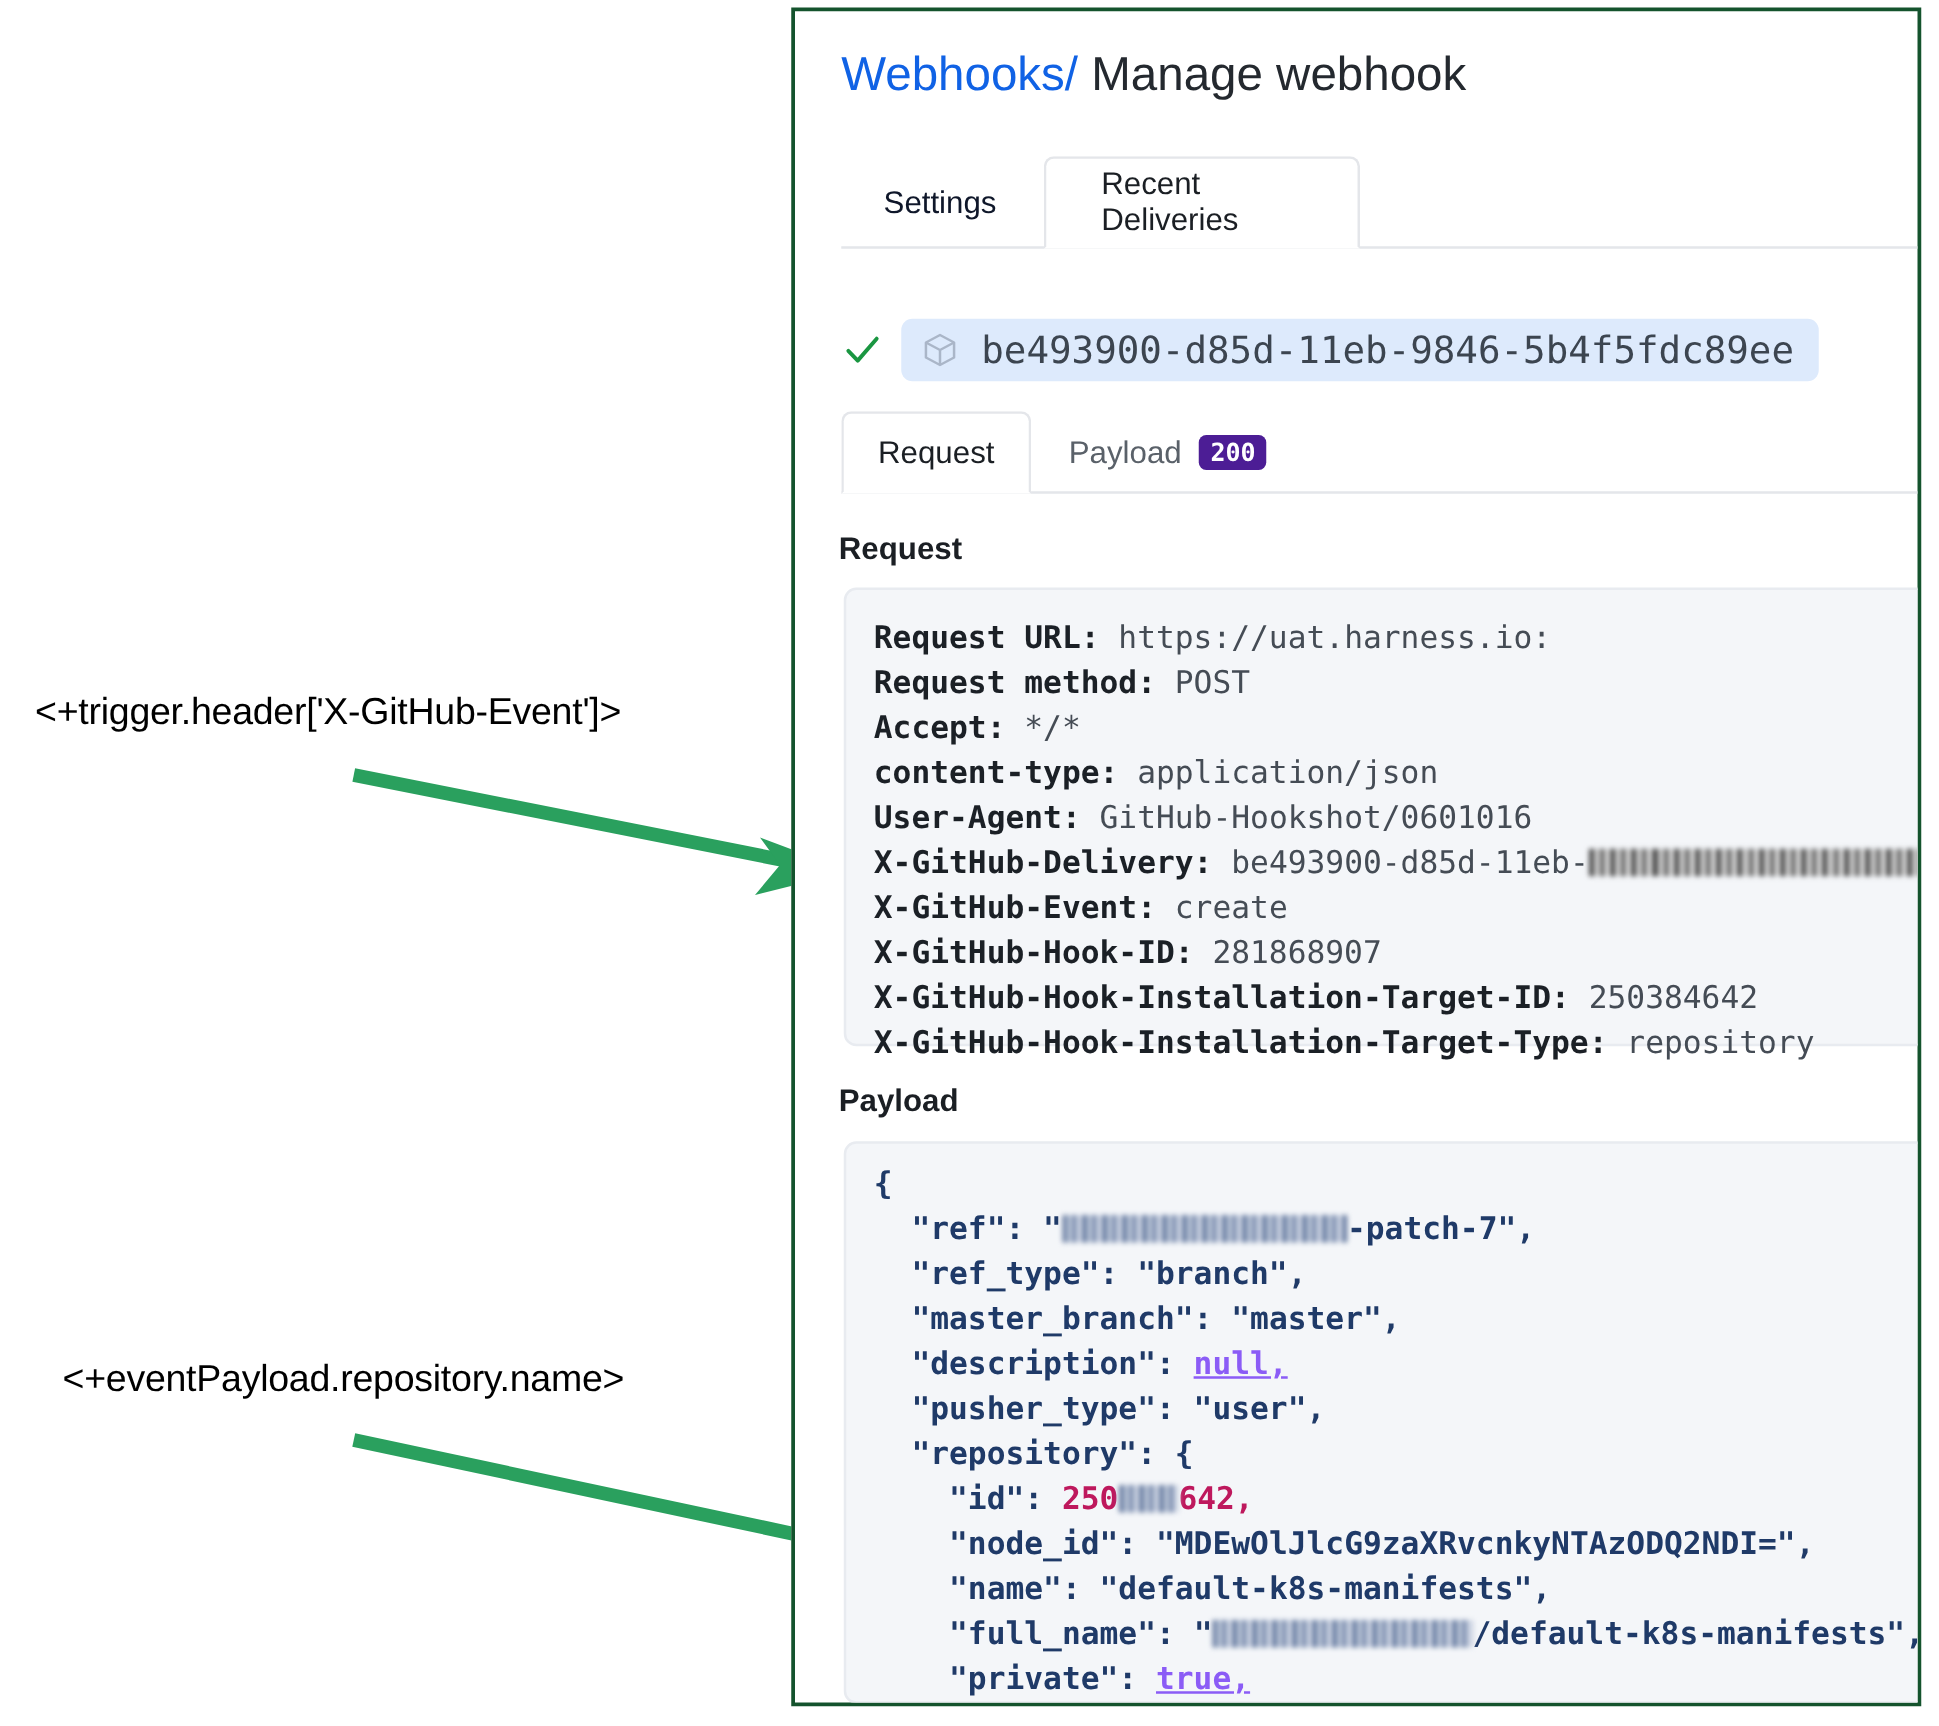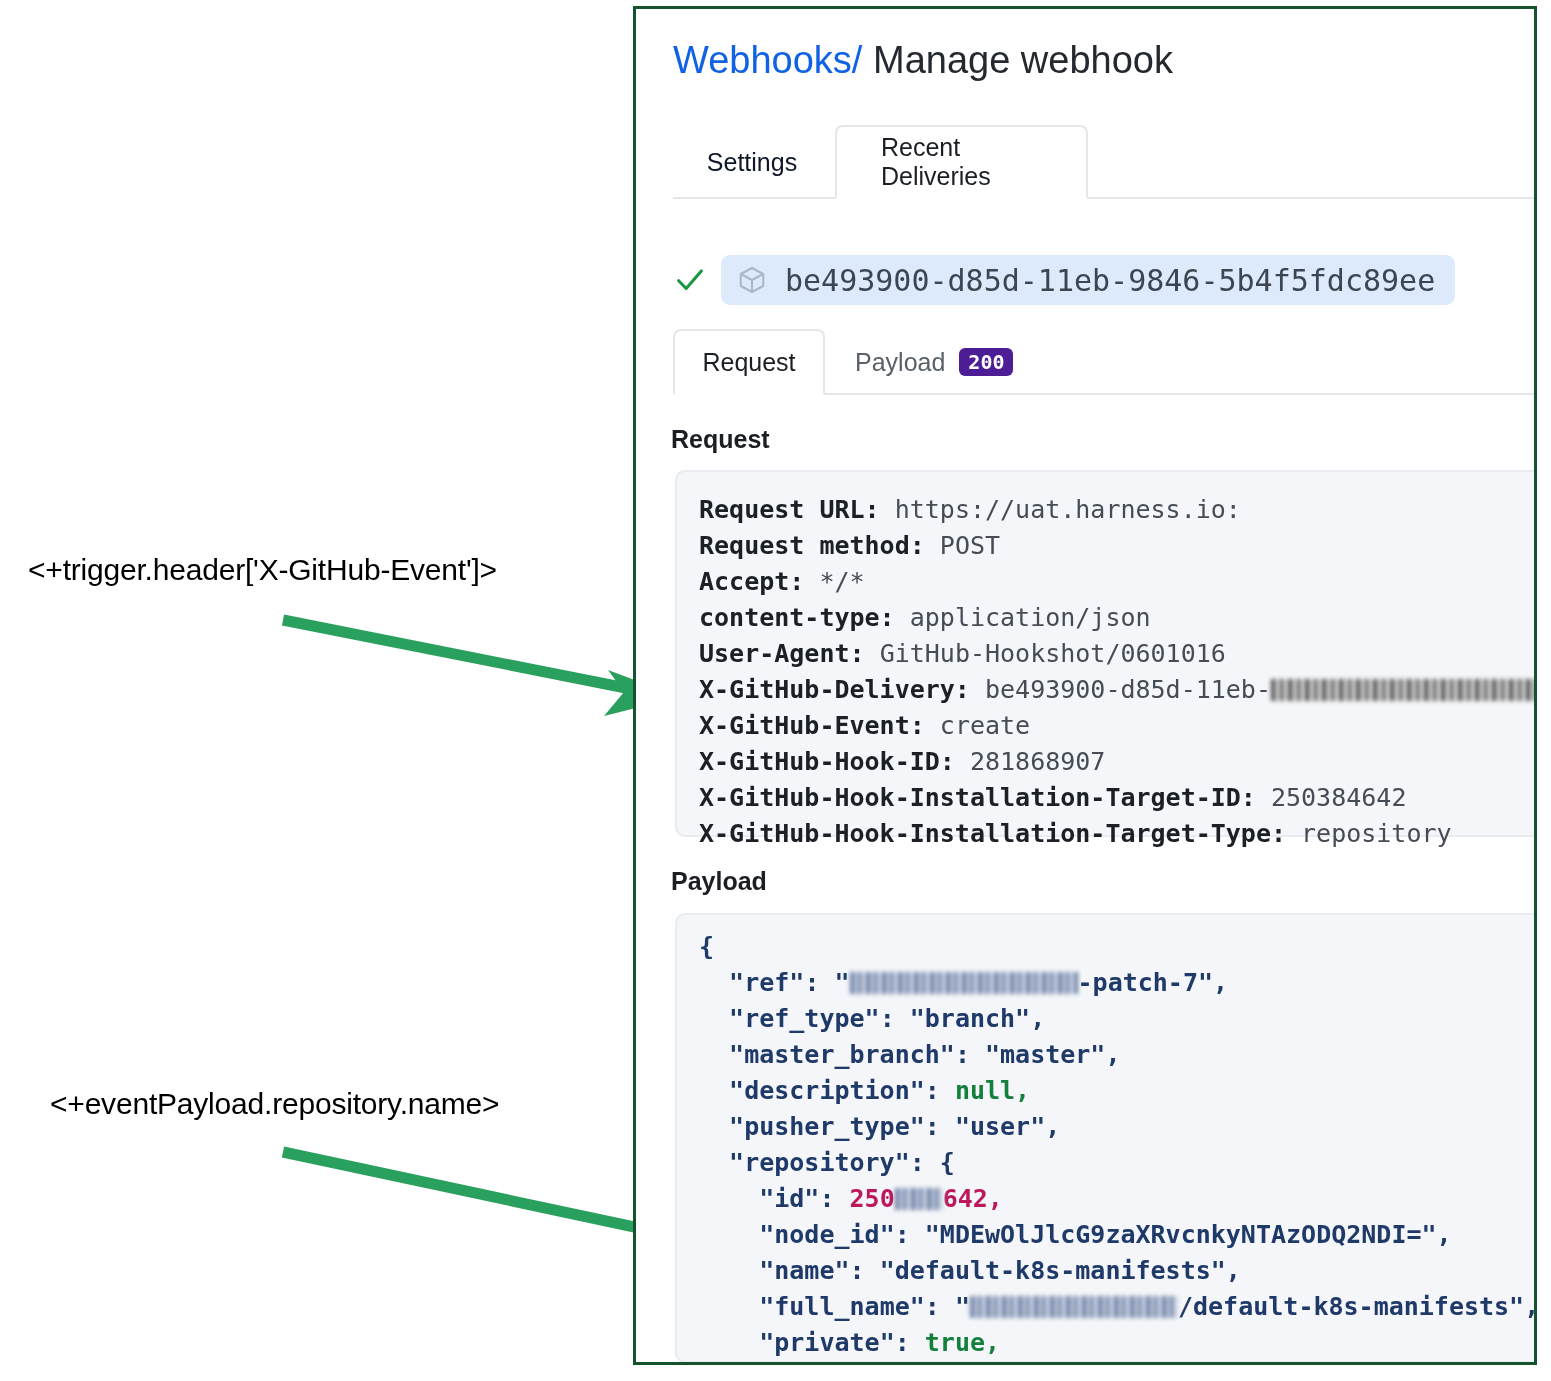--- a/index.html
+++ b/index.html
@@ -217,21 +217,21 @@
     color: #30353c;
     white-space: pre;
   }
   .ck { font-weight: bold; color: #1b2026; }   
   .cv { font-weight: normal; color: #454c55; } 
 
   
   .p-key    { color: #1f3a68; font-weight: bold; }
   .p-str    { color: #1f3a68; font-weight: bold; }
   .p-punct  { color: #1f3a68; font-weight: bold; }
-  .p-lit    { color: #15803d; font-weight: bold; }
+  .p-lit    { color: #8b5cf6; font-weight: bold; text-decoration: underline; }
   .p-num    { color: #be185d; font-weight: bold; }
 
   
   .redact {
     display: inline-block;
     vertical-align: baseline;
     background: repeating-linear-gradient(
       90deg,
       #6b7fa3 0px, #6b7fa3 4px,
       #b9c4d6 4px, #b9c4d6 8px,

